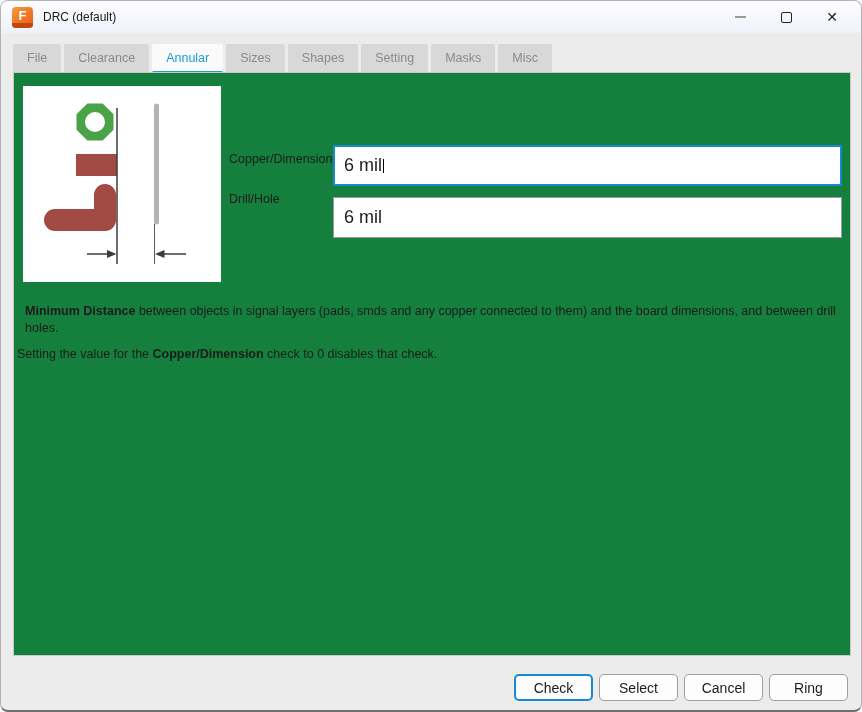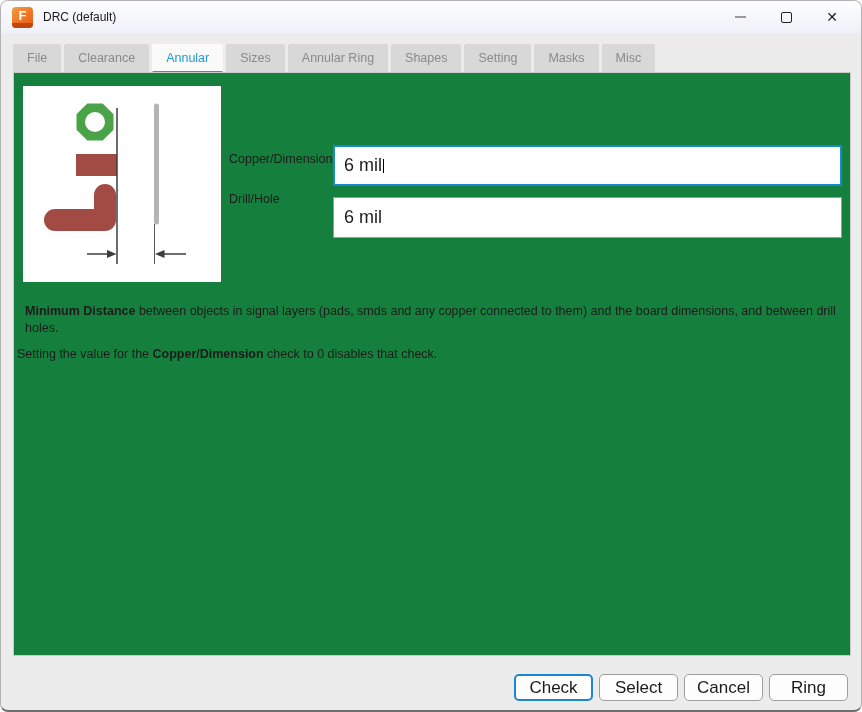--- a/index.html
+++ b/index.html
@@ -103,21 +103,21 @@
   .desc b { font-weight:bold; }
   
   .btn-row {
     position:absolute; right:13px; top:673px;
     display:flex; gap:6px;
   }
   .btn {
     width:79px; height:27px;
     background:#fdfdfd; border:1px solid #9e9e9e; border-radius:5px;
     display:flex; align-items:center; justify-content:center;
-    font-size:17px; color:#1b1b1b;
+    font-size:14px; color:#1b1b1b;
   }
   .btn.default { border:2px solid #1a87d2; }
 </style>
 </head>
 <body>
 
 <div class="window">
 
   <div class="titlebar">
     <div class="app-icon">
@@ -136,21 +136,20 @@
         <div class="glyph-close">✕</div>
       </div>
     </div>
   </div>
 
   <div class="tabbar">
     <div class="tab">File</div>
     <div class="tab">Clearance</div>
     <div class="tab active">Annular</div>
     <div class="tab">Sizes</div>
-    <div class="tab">Annular Ring</div>
     <div class="tab">Shapes</div>
     <div class="tab">Setting</div>
     <div class="tab">Masks</div>
     <div class="tab">Misc</div>
   </div>
 
   <div class="panel">
 
     <div class="illustration">
       <svg width="198" height="196" viewBox="0 0 198 196">

